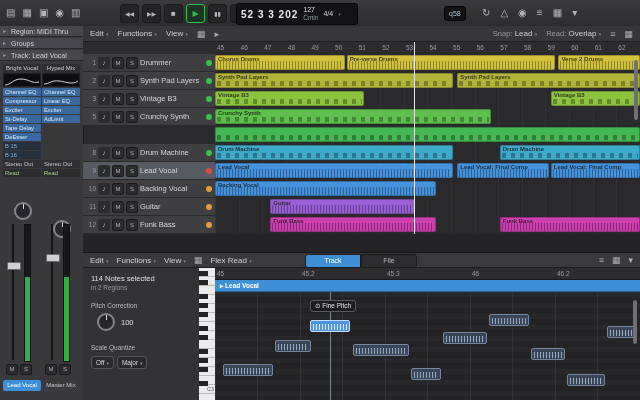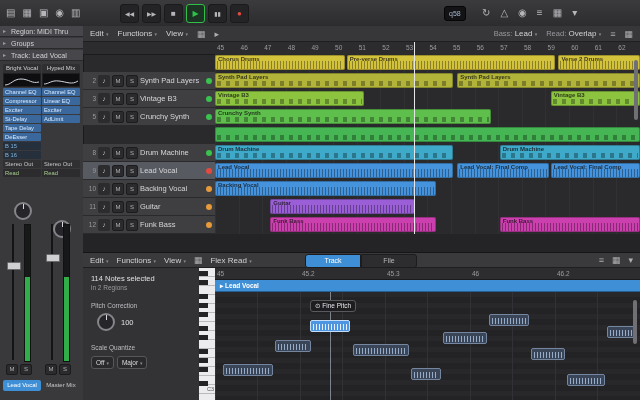--- a/index.html
+++ b/index.html
@@ -100,20 +100,31 @@
       <span class="tbico">▥</span>
     </div>
     <div class="abs tbicons" style="left:120px;top:4px;height:18px;gap:3px;">
       <span class="tbtnx" style="font-size:6px;">◀◀</span>
       <span class="tbtnx" style="font-size:6px;">▶▶</span>
       <span class="tbtnx">■</span>
       <span class="tbtnx playg">▶</span>
       <span class="tbtnx" style="font-size:6px;">▮▮</span>
       <span class="tbtnx recr">●</span>
     </div>
+    <div class="abs" id="lcd">
+      <span id="lcdpos">52 3 3 202</span>
+      <span class="lcdcol">
+        <span class="lcdtop">127</span>
+        <span class="lcdbot">Cmin</span>
+      </span>
+      <span class="lcdcol">
+        <span class="lcdtop">4/4</span>
+      </span>
+      <span style="color:#6a6a70;font-size:5px;">▾</span>
+    </div>
     <div class="abs" id="badge">q58</div>
     <div class="abs tbicons" style="left:482px;top:0;gap:10px;">
       <span class="tbico">↻</span>
       <span class="tbico">△</span>
       <span class="tbico">◉</span>
       <span class="tbico">≡</span>
       <span class="tbico">▦</span>
       <span class="tbico">▾</span>
     </div>
   </div>
@@ -193,21 +204,21 @@
     <div class="stripname" style="left:42px;top:354px;background:#3a3a3d;color:#c8c8cb;">Master Mix</div>
   </div>
 
   <div class="abs" id="menubar">
     <span class="mitem"><span>Edit</span> <span class="mcarat">▾</span></span>
     <span class="mitem"><span>Functions</span> <span class="mcarat">▾</span></span>
     <span class="mitem"><span>View</span> <span class="mcarat">▾</span></span>
     <span class="mico">▦</span>
     <span class="mico">▸</span>
     <span style="flex:1"></span>
-    <span class="mitem"><span class="mlab">Bass:</span> <span>Lead</span> <span class="mcarat">▾</span></span>
+    <span class="mitem"><span class="mlab">Snap:</span> <span>Lead</span> <span class="mcarat">▾</span></span>
     <span class="mitem"><span class="mlab">Read:</span> <span>Overlap</span> <span class="mcarat">▾</span></span>
     <span class="mico">≡</span>
     <span class="mico">▦</span>
   </div>
 
   <div class="abs" id="rulerstub"></div>
   <div class="abs" id="ruler">
     <span class="tick">45</span>
     <span class="tick">46</span>
     <span class="tick">47</span>
@@ -221,20 +232,28 @@
     <span class="tick">55</span>
     <span class="tick">56</span>
     <span class="tick">57</span>
     <span class="tick">58</span>
     <span class="tick">59</span>
     <span class="tick">60</span>
     <span class="tick">61</span>
     <span class="tick">62</span>
   </div>
 
+  <div class="trow-head" style="top:54px;">
+    <span class="tnum">1</span>
+    <span class="ticon">♪</span>
+    <span class="tb">M</span>
+    <span class="tb">S</span>
+    <span class="tname">Drummer</span>
+    <span class="tdot"></span>
+  </div>
   <div class="tlane" style="top:54px;">
     <div class="rg cy" style="left:0%;width:30.5%;">
         <span class="rl">Chorus Drums</span>
         <div class="wfa"></div>
       </div>
     <div class="rg cy" style="left:31%;width:49%;">
         <span class="rl">Pre-verse Drums</span>
         <div class="wfa"></div>
       </div>
     <div class="rg cy" style="left:80.8%;width:19.2%;">

